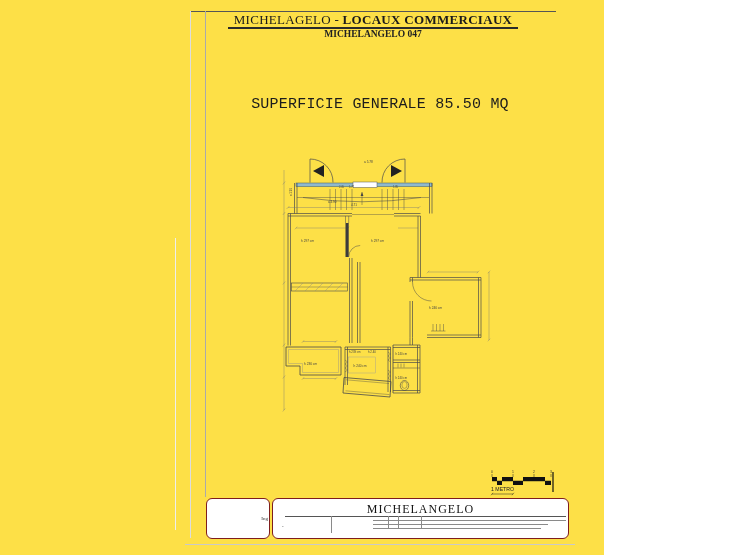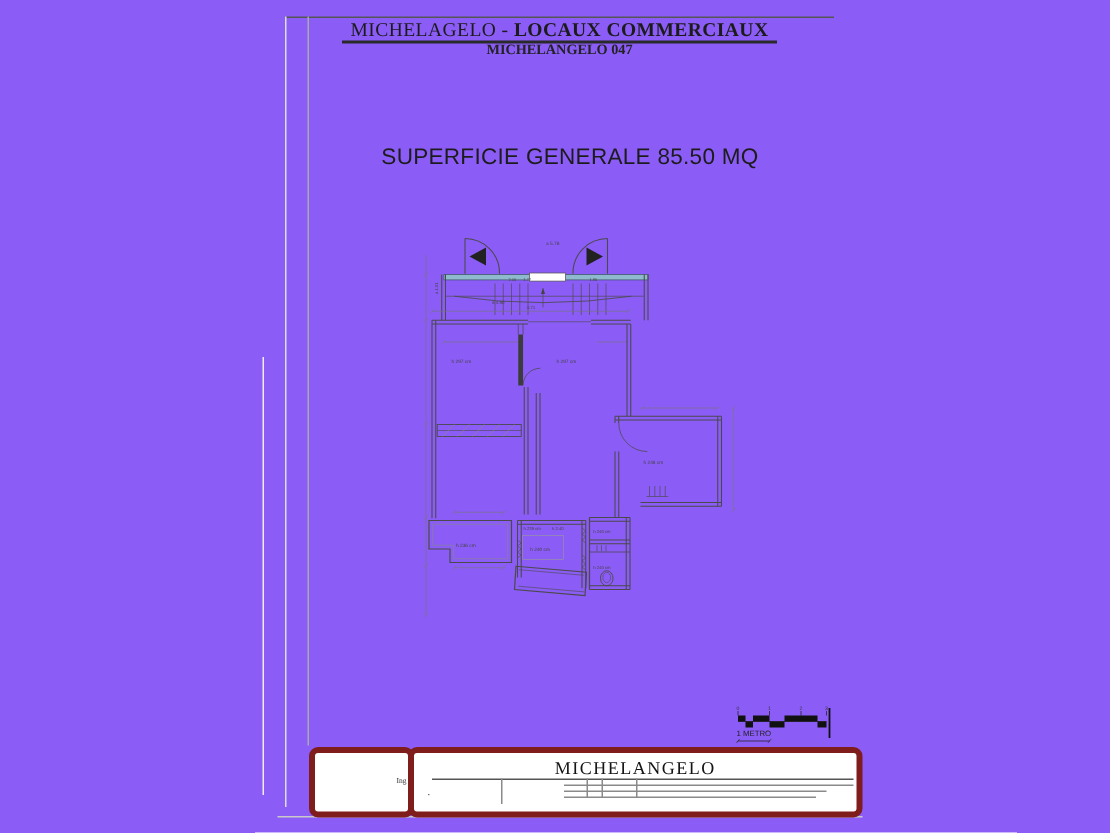--- a/index.html
+++ b/index.html
@@ -1,39 +1,39 @@
 <!DOCTYPE html>
 <html><head>
 <meta charset="utf-8">
 <style>
   html,body{margin:0;padding:0;background:#ffffff;}
   .page{
-    position:relative;width:740px;height:555px;background:#8b5cf6;
+    position:relative;width:604px;height:555px;background:#fde047;
     font-family:"Liberation Serif", serif;overflow:hidden;
   }
   .hline{position:absolute;background:#555;height:1px;}
   .vline{position:absolute;background:#aaa;width:1px;}
   .header-title{
     position:absolute;left:213px;top:12px;width:320px;text-align:center;
     font-size:13px;color:#1b1b1b;letter-spacing:.3px;white-space:nowrap;
   }
   .header-title b{font-weight:bold;}
   .header-underline{position:absolute;left:228px;top:27px;width:290px;height:1.5px;background:#2a2a2a;}
   .header-subtitle{
     position:absolute;left:228px;top:29px;width:290px;text-align:center;
     font-weight:bold;font-size:9.5px;color:#222;
   }
   .main-title{
     position:absolute;left:235px;top:96px;width:290px;text-align:center;
-    font-family:Liberation Sans, sans-serif;font-size:15px;color:#1c1c1c;
+    font-family:Liberation Mono, monospace;font-size:15px;color:#1c1c1c;
     letter-spacing:.2px;white-space:nowrap;
   }
   .plan-svg{position:absolute;left:280px;top:150px;width:215px;height:265px;}
   .scale-svg{position:absolute;left:488px;top:468px;width:72px;height:32px;}
-  .tb-box{position:absolute;border:4px solid #7f1d1d;border-radius:6px;background:#fff;}
+  .tb-box{position:absolute;border:1px solid #7f1d1d;border-radius:6px;background:#fff;}
   .tb-left{left:206px;top:498px;width:62px;height:39px;}
   .tb-right{left:272px;top:498px;width:295px;height:39px;}
   .tb-ing{position:absolute;right:1px;top:17px;font-size:5px;color:#333;}
   .tb-name{
     position:absolute;left:0;top:3px;width:100%;text-align:center;
     font-size:12px;letter-spacing:1px;color:#141414;
   }
   .tb-line{position:absolute;background:#555;}
   .tb-gray{position:absolute;background:#8a8a8a;}
   .tb-dot{position:absolute;left:9px;top:22px;font-size:7px;color:#444;}

